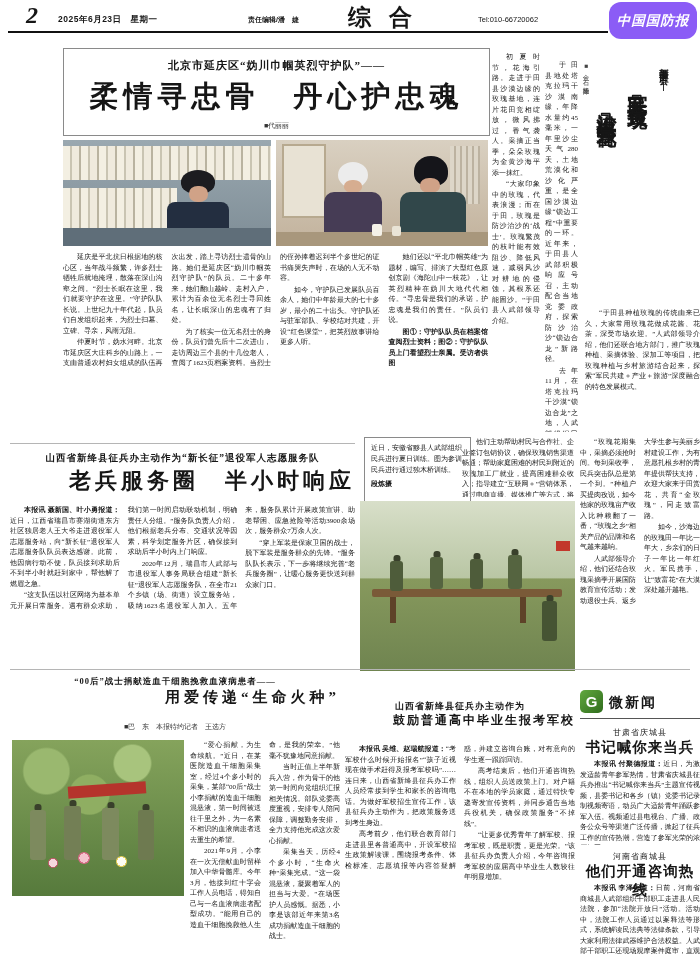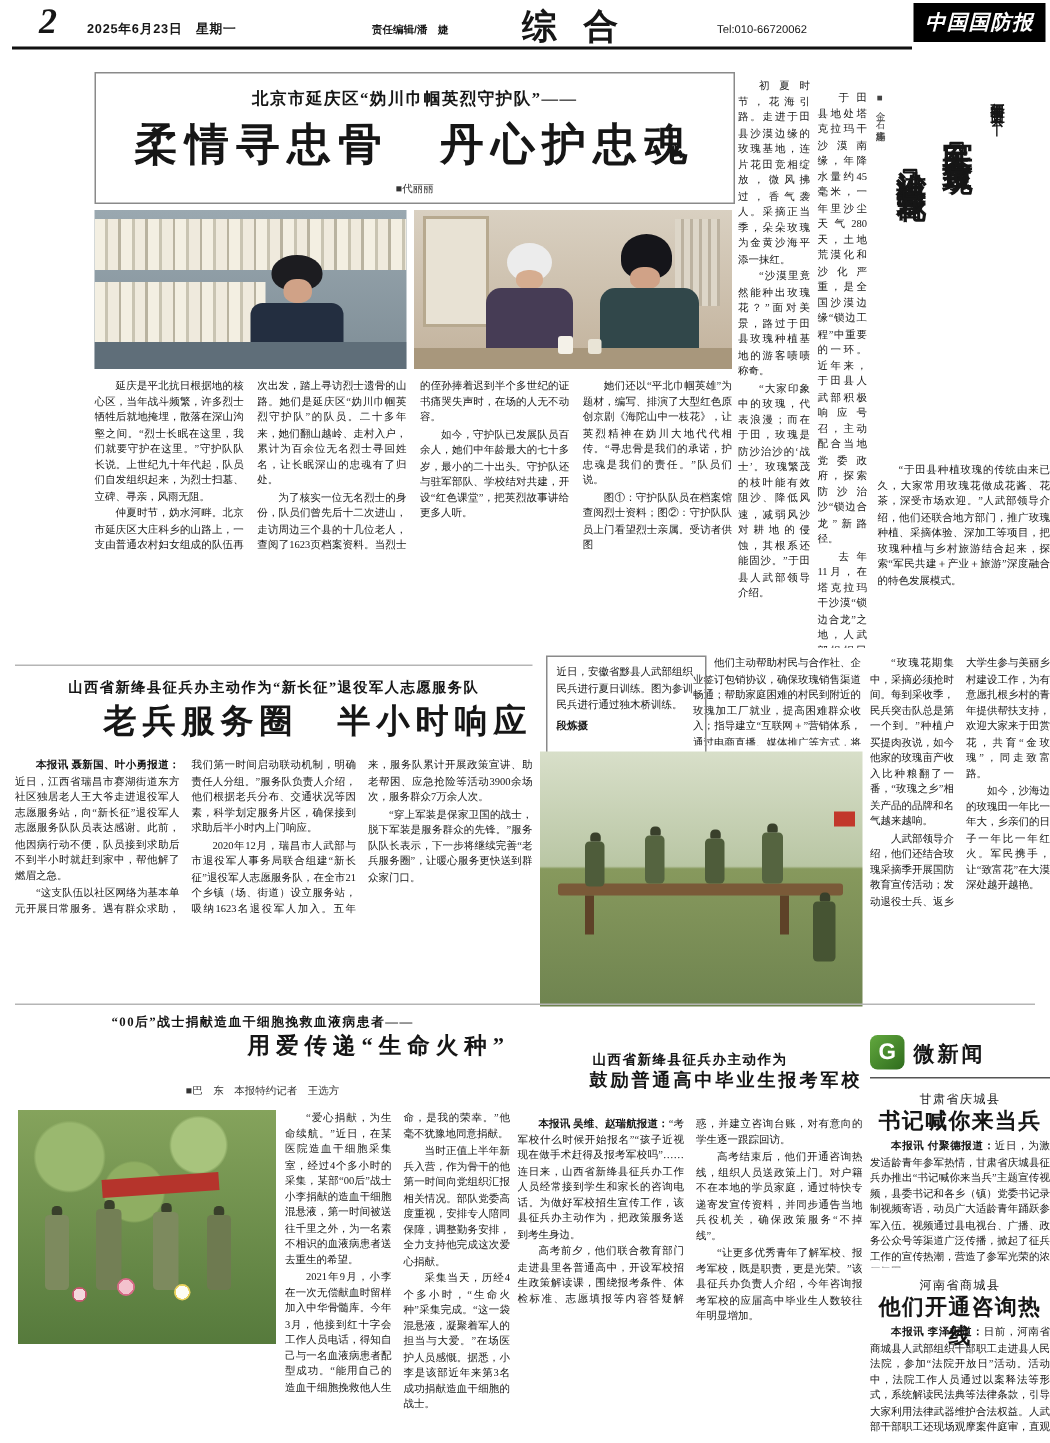--- a/index.html
+++ b/index.html
@@ -7,32 +7,32 @@
         font-family:"Liberation Serif",serif;color:#161616;overflow:hidden;}
   .abs{position:absolute;}
   
   .hdr-rule{position:absolute;left:8px;top:31px;width:600px;height:2px;background:#111;}
   .pgnum{position:absolute;left:26px;top:2px;font:italic bold 24px "Liberation Serif",serif;}
   .hdr-date{position:absolute;left:58px;top:14px;font:bold 8.5px "Liberation Sans",sans-serif;letter-spacing:.5px;}
   .hdr-editor{position:absolute;left:248px;top:15px;font:bold 7px "Liberation Sans",sans-serif;}
   .hdr-section{position:absolute;left:300px;top:2px;width:160px;text-align:center;
                font:bold 23px "Liberation Sans",sans-serif;letter-spacing:18px;text-indent:18px;}
   .hdr-tel{position:absolute;left:478px;top:15px;font:7.5px "Liberation Sans",sans-serif;}
-  .masthead{position:absolute;right:3px;top:2px;width:88px;height:26px;background:#000000;
+  .masthead{position:absolute;right:3px;top:2px;width:88px;height:37px;background:#8b5cf6;
             color:#fff;display:flex;align-items:center;justify-content:center;
-            font:italic bold 13.5px "Liberation Serif",serif;letter-spacing:1px;}
+            font:italic bold 13.5px "Liberation Serif",serif;letter-spacing:1px;border-radius:12px;}
   
   .lead-box{position:absolute;left:63px;top:48px;width:425px;height:86px;border:1px solid #8a8a8a;text-align:center;}
   .lead-kicker{margin-top:9px;font:bold 11px "Liberation Serif",serif;letter-spacing:1px;}
   .lead-headline{margin-top:4px;font:bold 29px "Liberation Serif",serif;letter-spacing:5px;}
   .lead-byline{margin-top:4px;font:7px "Liberation Sans",sans-serif;color:#333;}
   .photo{position:absolute;overflow:hidden;}
   .col-text{font:7px/1.5 "Liberation Serif",serif;text-align:justify;overflow:hidden;}
   .col-text p{margin:0 0 1px 0;text-indent:2em;}
-  .col-text .cap{font-weight:normal;text-indent:2em;}
+  .col-text .cap{font-weight:bold;text-indent:2em;}
   .c4{column-count:4;column-gap:9px;}
   .c3{column-count:3;column-gap:8px;}
   .c2{column-count:2;column-gap:8px;}
   
   .vblock{position:absolute;left:581px;top:60px;height:242px;writing-mode:vertical-rl;}
   .v-kicker{font:bold 9.5px "Liberation Sans",sans-serif;letter-spacing:2px;margin-left:5px;}
   .v-h{font:bold 20px "Liberation Sans",sans-serif;letter-spacing:2px;margin-left:4px;}
   .v-h2{padding-top:38px;}
   .v-h1{padding-top:20px;}
   .v-byline{font:6.5px "Liberation Sans",sans-serif;color:#444;padding-top:2px;}
@@ -111,21 +111,20 @@
     <p>延庆是平北抗日根据地的核心区，当年战斗频繁，许多烈士牺牲后就地掩埋，散落在深山沟壑之间。“烈士长眠在这里，我们就要守护在这里。”守护队队长说。上世纪九十年代起，队员们自发组织起来，为烈士扫墓、立碑、寻亲，风雨无阻。</p>
     <p>仲夏时节，妫水河畔。北京市延庆区大庄科乡的山路上，一支由普通农村妇女组成的队伍再次出发，踏上寻访烈士遗骨的山路。她们是延庆区“妫川巾帼英烈守护队”的队员。二十多年来，她们翻山越岭、走村入户，累计为百余位无名烈士寻回姓名，让长眠深山的忠魂有了归处。</p>
     <p>为了核实一位无名烈士的身份，队员们曾先后十二次进山，走访周边三个县的十几位老人，查阅了1623页档案资料。当烈士的侄孙捧着迟到半个多世纪的证书痛哭失声时，在场的人无不动容。</p>
     <p>如今，守护队已发展队员百余人，她们中年龄最大的七十多岁，最小的二十出头。守护队还与驻军部队、学校结对共建，开设“红色课堂”，把英烈故事讲给更多人听。</p>
     <p>她们还以“平北巾帼英雄”为题材，编写、排演了大型红色原创京剧《海陀山中一枝花》，让英烈精神在妫川大地代代相传。“寻忠骨是我们的承诺，护忠魂是我们的责任。”队员们说。</p>
     <p class="cap">图①：守护队队员在档案馆查阅烈士资料；图②：守护队队员上门看望烈士亲属。受访者供图</p>
   </div>
 
   <div class="abs col-text" style="left:492px;top:52px;width:48px;height:380px;">
     <p>初夏时节，花海引路。走进于田县沙漠边缘的玫瑰基地，连片花田竞相绽放，微风拂过，香气袭人。采摘正当季，朵朵玫瑰为金黄沙海平添一抹红。</p>
-    <p>“沙漠里竟然能种出玫瑰花？”面对美景，路过于田县玫瑰种植基地的游客啧啧称奇。</p>
     <p>“大家印象中的玫瑰，代表浪漫；而在于田，玫瑰是防沙治沙的‘战士’。玫瑰繁茂的枝叶能有效阻沙、降低风速，减弱风沙对耕地的侵蚀，其根系还能固沙。”于田县人武部领导介绍。</p>
   </div>
   <div class="abs col-text" style="left:545px;top:60px;width:33px;height:372px;">
     <p>于田县地处塔克拉玛干沙漠南缘，年降水量约45毫米，一年里沙尘天气280天，土地荒漠化和沙化严重，是全国沙漠边缘“锁边工程”中重要的一环。近年来，于田县人武部积极响应号召，主动配合当地党委政府，探索防沙治沙“锁边合龙”新路径。</p>
     <p>去年11月，在塔克拉玛干沙漠“锁边合龙”之地，人武部组织民兵和当地群众一起种下万株玫瑰苗，为沙漠系上“绿腰带”。</p>
   </div>
 
   <div class="vblock">
     <div class="v-kicker">新疆于田县——</div>
     <div class="v-h v-h1">军民共育『金玫瑰』</div>

